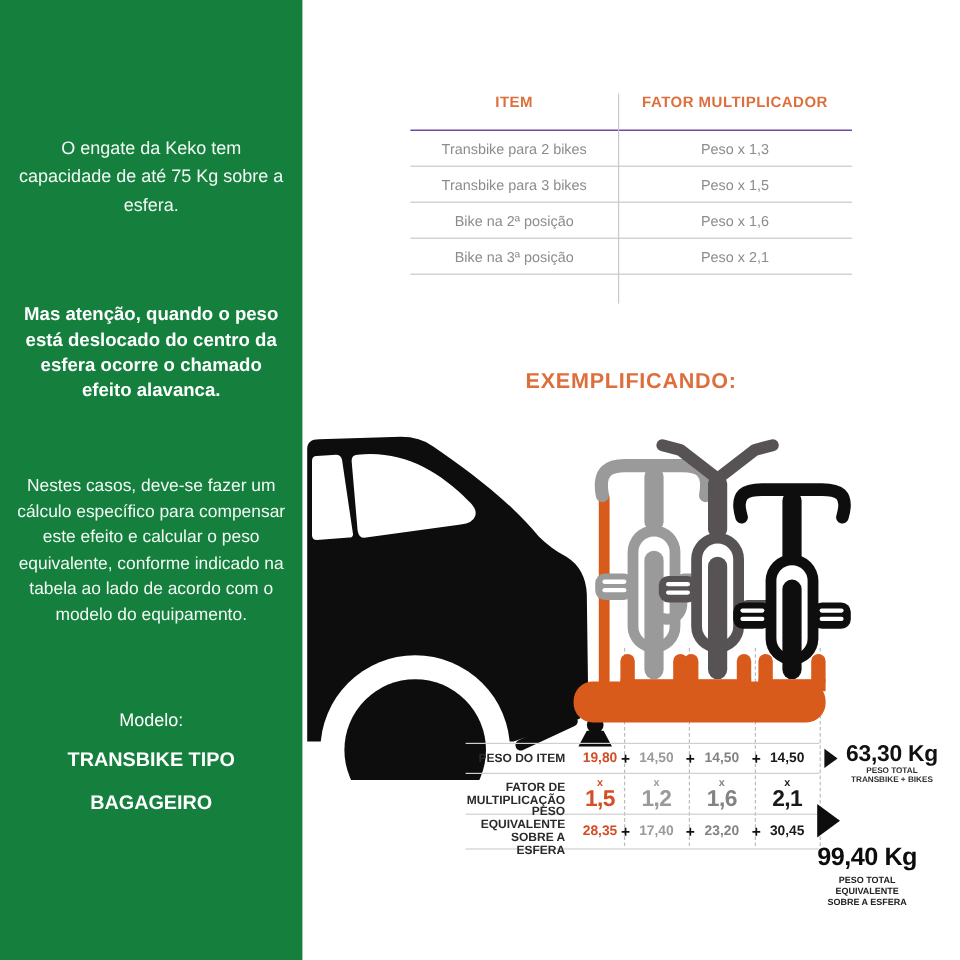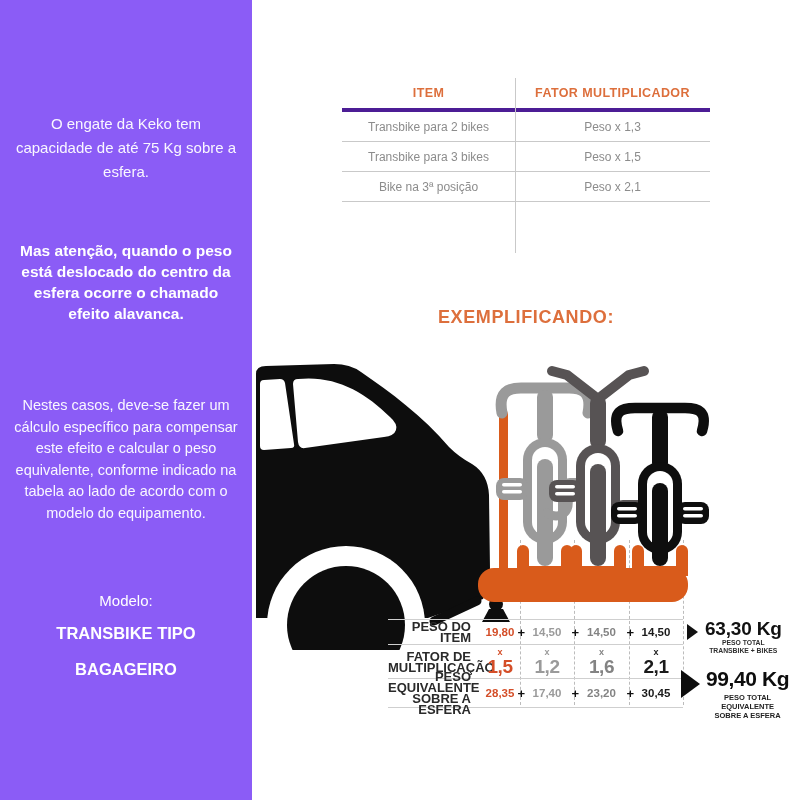--- a/index.html
+++ b/index.html
@@ -1,59 +1,59 @@
 <!DOCTYPE html>
 <html><head>
 <meta charset="utf-8">
 <style>
   html,body { margin:0; padding:0; }
   body {
     width:800px; height:800px; position:relative; overflow:hidden;
     background:#ffffff; font-family:"Liberation Sans", sans-serif;
   }
   
-  .sidebar { position:absolute; left:0; top:0; width:252px; height:800px; background:#8b5cf6; }
+  .sidebar { position:absolute; left:0; top:0; width:252px; height:800px; background:#15803d; }
   .sb-block { position:absolute; left:13px; right:13px; text-align:center; color:#ffffff; }
   .sb-intro { top:112px; font-size:15px; line-height:24px; color:rgba(255,255,255,.95); }
-  .sb-warning { top:240px; font-size:15.5px; line-height:21px; font-weight:bold; }
+  .sb-warning { top:252px; font-size:15.5px; line-height:21px; font-weight:bold; }
   .sb-expl { top:395px; font-size:14.5px; line-height:21.5px; color:rgba(255,255,255,.95); }
   .sb-model { top:590px; font-size:15px; line-height:22px; }
   .sb-model-name { font-size:16.5px; font-weight:bold; line-height:36px; margin-top:3px; white-space:pre-line; }
   
   .ftable { position:absolute; left:342px; top:78px; width:368px; }
   .fvdiv { position:absolute; left:173px; top:0; width:1px; height:175px; background:#C9C9C9; }
-  .fhrow { display:flex; height:30px; align-items:center; border-bottom:4px solid #4c1d95; }
+  .fhrow { display:flex; height:30px; align-items:flex-start; border-bottom:1px solid #4c1d95; }
   .fhcell { font-weight:bold; font-size:12.5px; color:#DD6F3C; letter-spacing:.4px; text-align:center; }
   .frow { display:flex; height:29px; align-items:center; border-bottom:1px solid #C9C9C9; }
   .fcell { font-size:12px; color:#8C8C8C; text-align:center; }
   .colA { width:173px; } .colB { width:195px; }
   
   .exemp { position:absolute; left:342px; top:307px; width:368px; text-align:center;
            color:#DD6F3C; font-weight:bold; font-size:18px; letter-spacing:.6px; }
   
   .dash { position:absolute; top:540px; height:165px; width:0; border-left:1px dashed #BCBCBC; }
   
   .illus { position:absolute; left:250px; top:350px; width:470px; height:300px; }
   
   .ctable { position:absolute; left:388px; top:619px; width:295px; border-top:1px solid #CFCFCF; }
   .crow { display:flex; align-items:center; border-bottom:1px solid #CFCFCF; }
   .r1 { height:24px; } .r2 { height:33px; } .r3 { height:28px; }
   .clabel { width:92px; text-align:right; padding-right:9px; box-sizing:border-box;
-            font-size:13px; font-weight:bold; color:#2A2A2A; line-height:11px; white-space:pre-line; }
+            font-size:10px; font-weight:bold; color:#2A2A2A; line-height:11px; white-space:pre-line; }
   .ccell { position:relative; text-align:center; font-weight:bold; font-size:11.5px; }
   .w1 { width:40px;text-align:center; } .w2 { width:54px; } .w3 { width:55px; } .w4 { width:54px; }
   .c1 { color:#D44E28; } .c2 { color:#9A9A9A; } .c3 { color:#838383; } .c4 { color:#1A1A1A; }
   .plus { position:absolute; right:-5px; top:50%; transform:translateY(-50%);
           color:#111; font-size:13px; font-weight:900; }
   .fx { display:block; font-size:9px; line-height:9px; margin-bottom:1px; font-weight:bold; }
   .fnum { display:block; font-size:19px; line-height:18px; font-weight:800; letter-spacing:-.5px; }
   
   .res { position:absolute; display:flex; }
   .res1 { left:687px; top:621px; gap:7px; }
-  .res2 { left:681px; top:668px; gap:6px; }
+  .res2 { left:681px; top:668px; gap:6px;flex-direction:column; }
   .tri1 { width:0; height:0; border-left:11px solid #111; border-top:8px solid transparent;
           border-bottom:8px solid transparent; margin-top:3px; }
   .tri2 { width:0; height:0; border-left:19px solid #0D0D0D; border-top:14px solid transparent;
           border-bottom:14px solid transparent; margin-top:2px; }
   .rval1 { font-size:19px; font-weight:800; color:#111; letter-spacing:-.2px; line-height:16px; }
   .rsub1 { font-size:6.8px; font-weight:bold; color:#2F2F2F; white-space:pre-line;
            text-align:center; line-height:8px; margin-top:2px; }
   .rval2 { font-size:21px; font-weight:800; color:#0D0D0D; letter-spacing:-.4px; line-height:22px; }
   .rsub2 { font-size:7.5px; font-weight:bold; color:#222; white-space:pre-line;
            text-align:center; line-height:9px; margin-top:3px; }
@@ -80,20 +80,24 @@
   </div>
   <div class="frow">
     <div class="fcell colA">Transbike para 2 bikes</div>
     <div class="fcell colB">Peso x 1,3</div>
   </div>
   <div class="frow">
     <div class="fcell colA">Transbike para 3 bikes</div>
     <div class="fcell colB">Peso x 1,5</div>
   </div>
   <div class="frow">
+    <div class="fcell colA">Bike na 2ª posição</div>
+    <div class="fcell colB">Peso x 1,6</div>
+  </div>
+  <div class="frow">
     <div class="fcell colA">Bike na 3ª posição</div>
     <div class="fcell colB">Peso x 2,1</div>
   </div>
 </div>
 
 <div class="exemp">EXEMPLIFICANDO:</div>
 
 <div class="dash" style="left:520px"></div>
 <div class="dash" style="left:574px"></div>
 <div class="dash" style="left:629px"></div>

